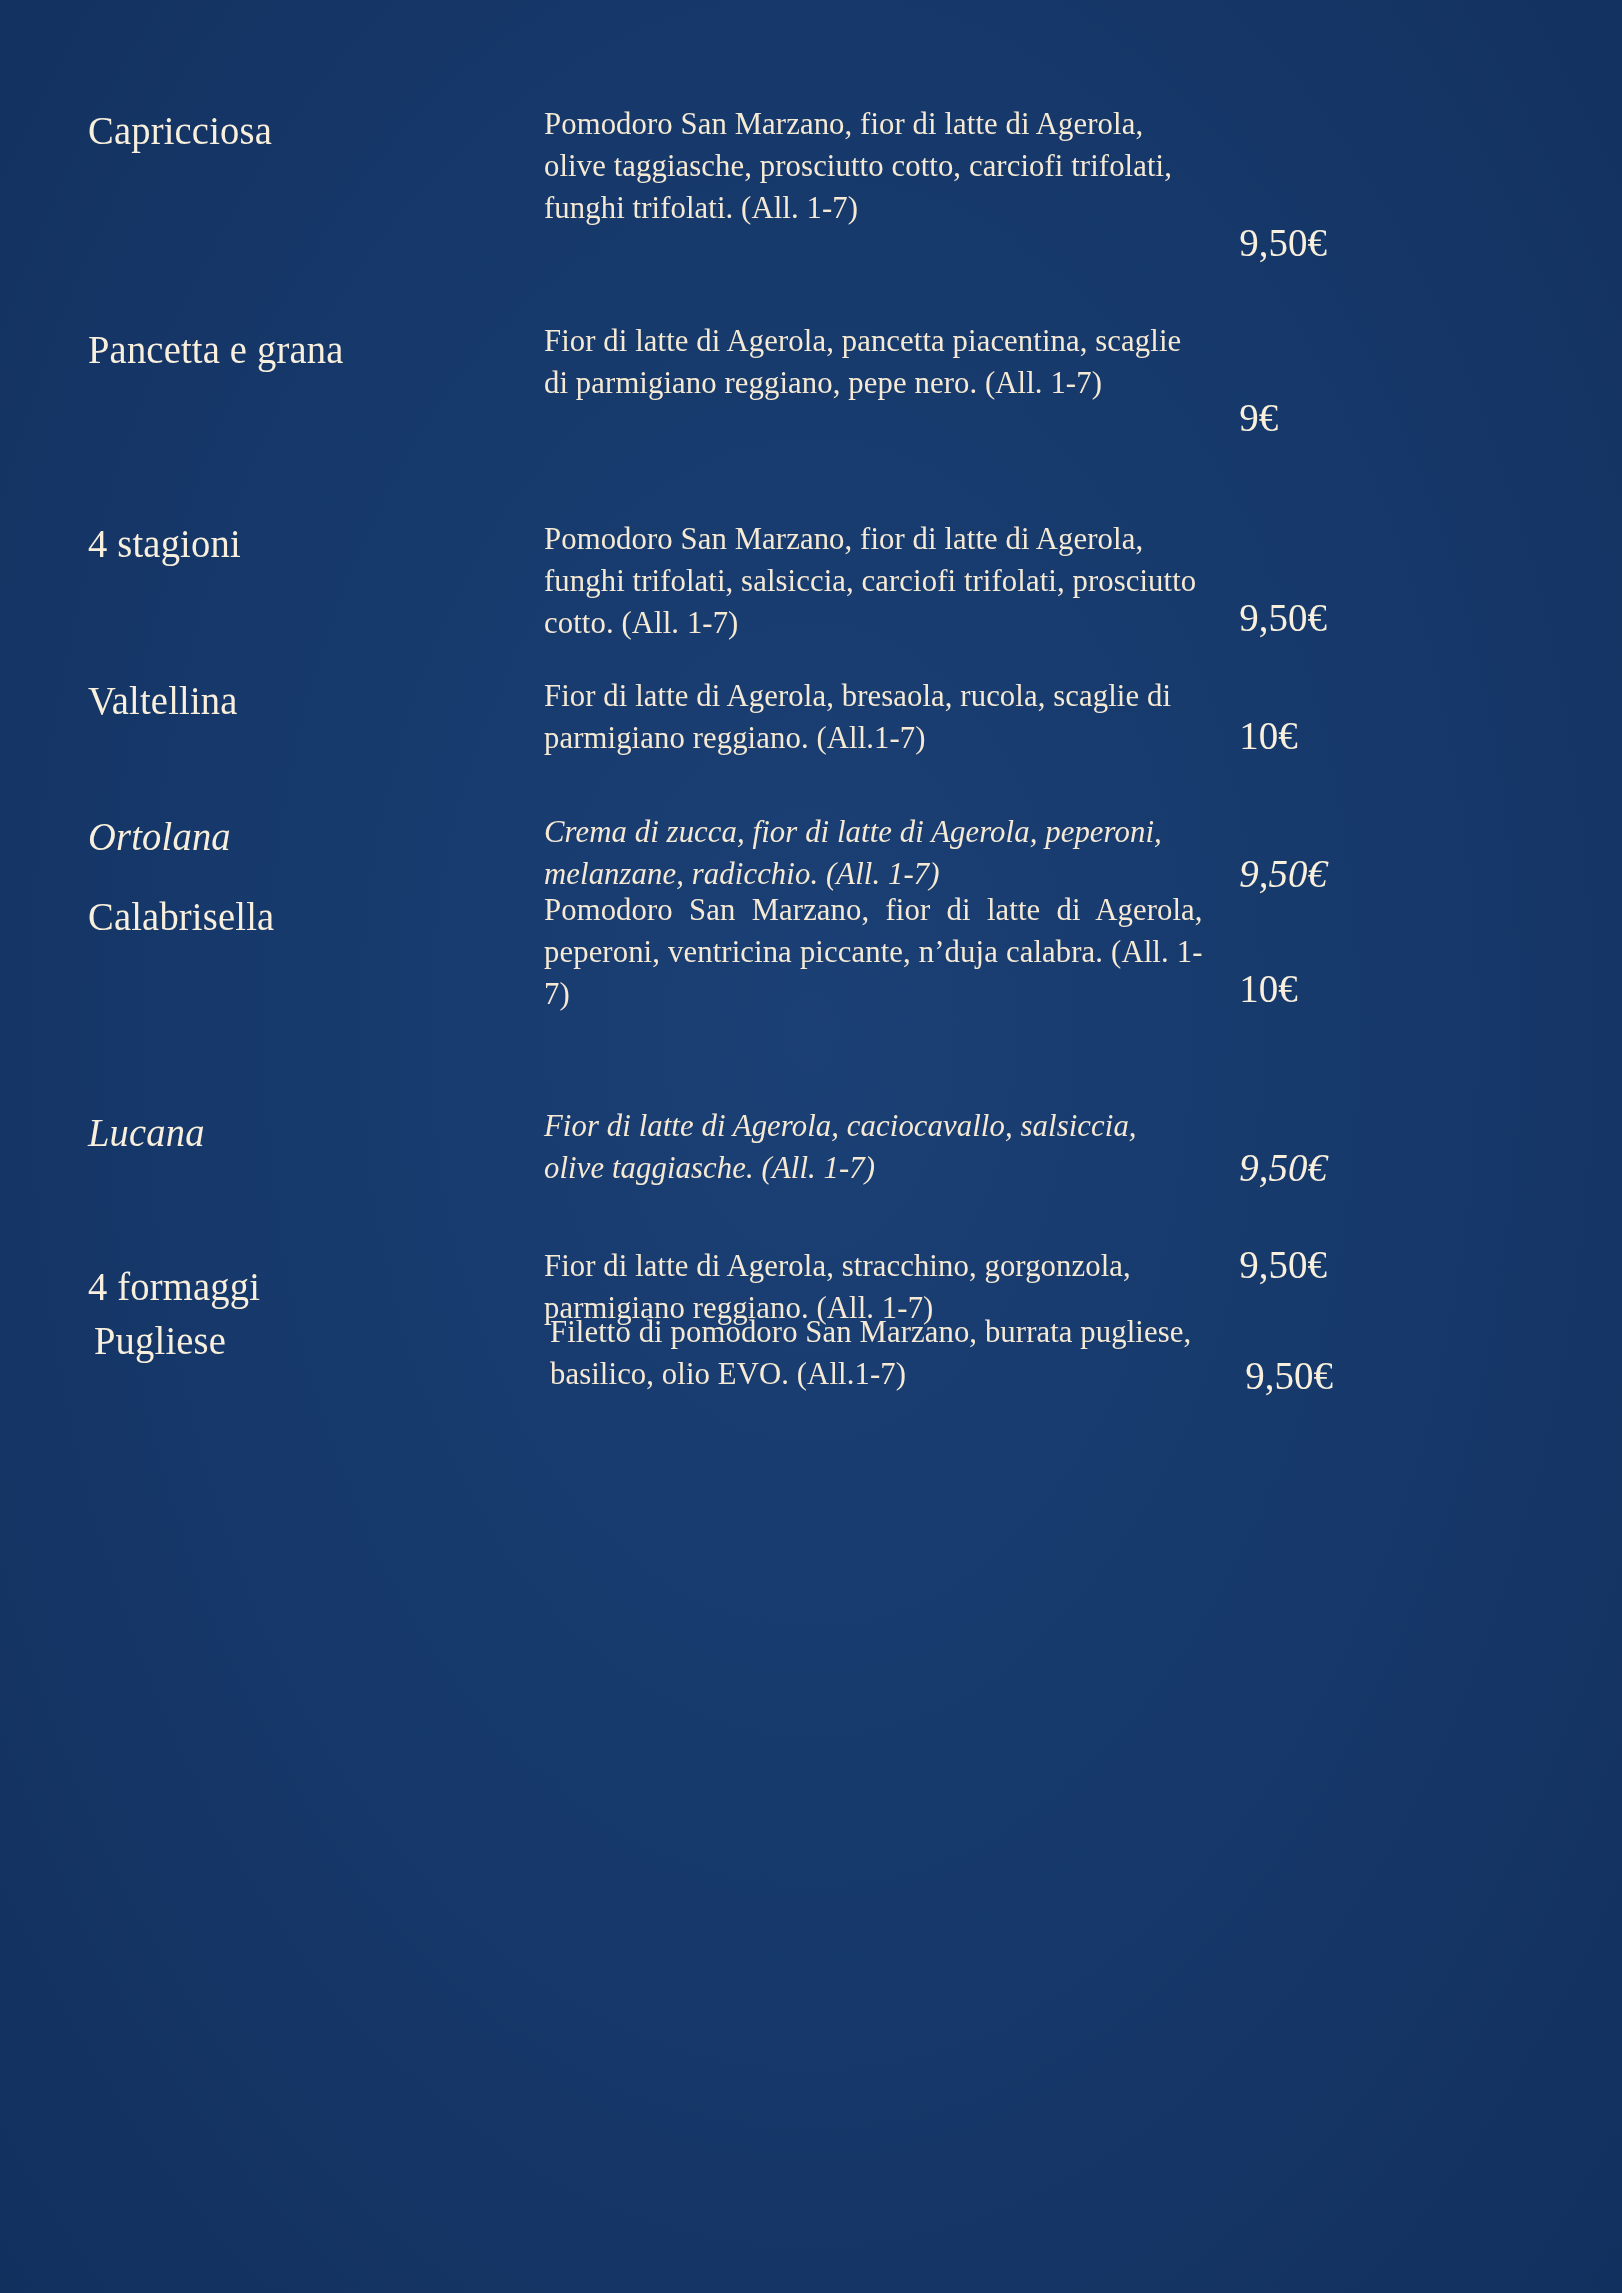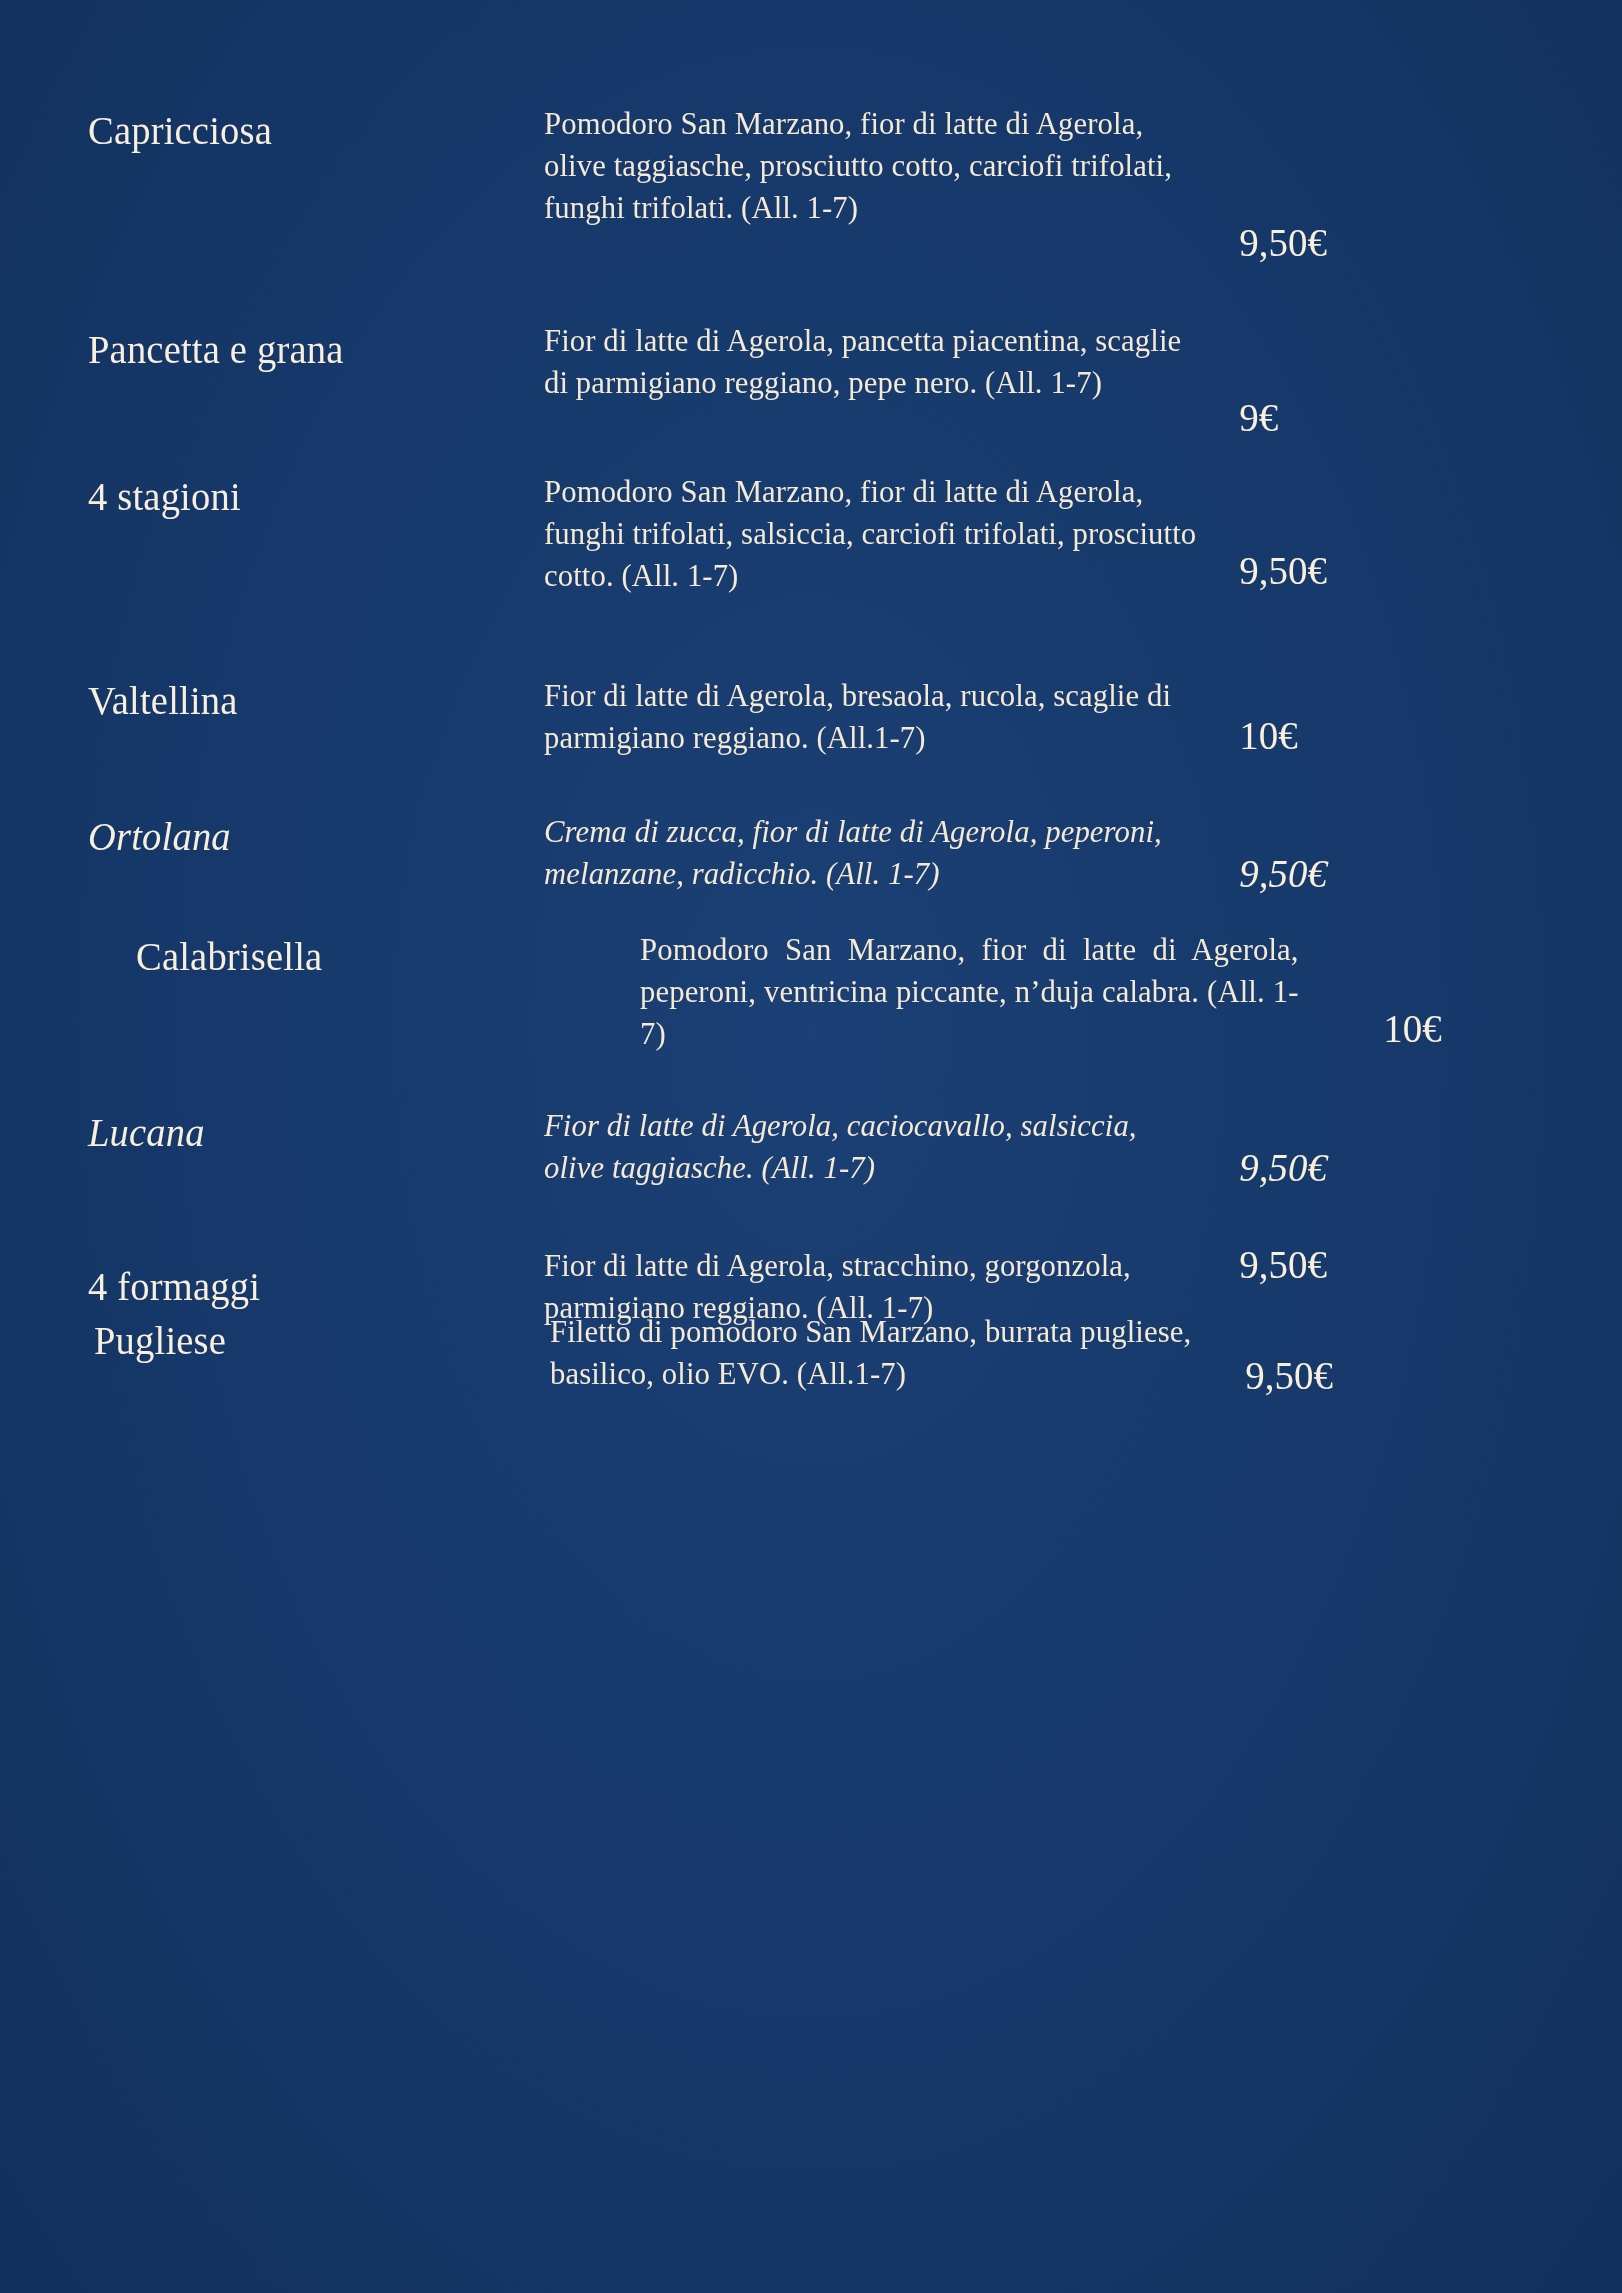--- a/index.html
+++ b/index.html
@@ -73,24 +73,24 @@
     padding-left: 9.8px;
     transform: scaleX(0.95);
     transform-origin: left top;
   }
 
   
   .menu-row { position: absolute; left: 0; width: 1622px; }
 
   .r0 { top: 102px; }
   .r1 { top: 311px; margin-top: 8px; }
-  .r2 { top: 470px; font-family: Liberation Serif, serif; }
+  .r2 { top: 517px; font-family: Liberation Serif, serif; }
   .r3 { top: 674px; }
   .r4 { top: 810px; font-style: italic; }
-  .r5 { top: 928px; gap: 48px; }
+  .r5 { top: 888px; }
   .r6 { top: 1104px; font-style: italic; }
   .r7 { top: 1244px; }
   .r8 { top: 1310px; margin-left: 6px; }
 
   .n0 { padding-top: 7.8px; }
   .n1 { padding-top: 9.8px; }
   .n2 { padding-top: 5.9px; }
   .n3 { padding-top: 5.9px; }
   .n4 { padding-top: 5.9px; }
   .n5 { padding-top: 7.8px; }

